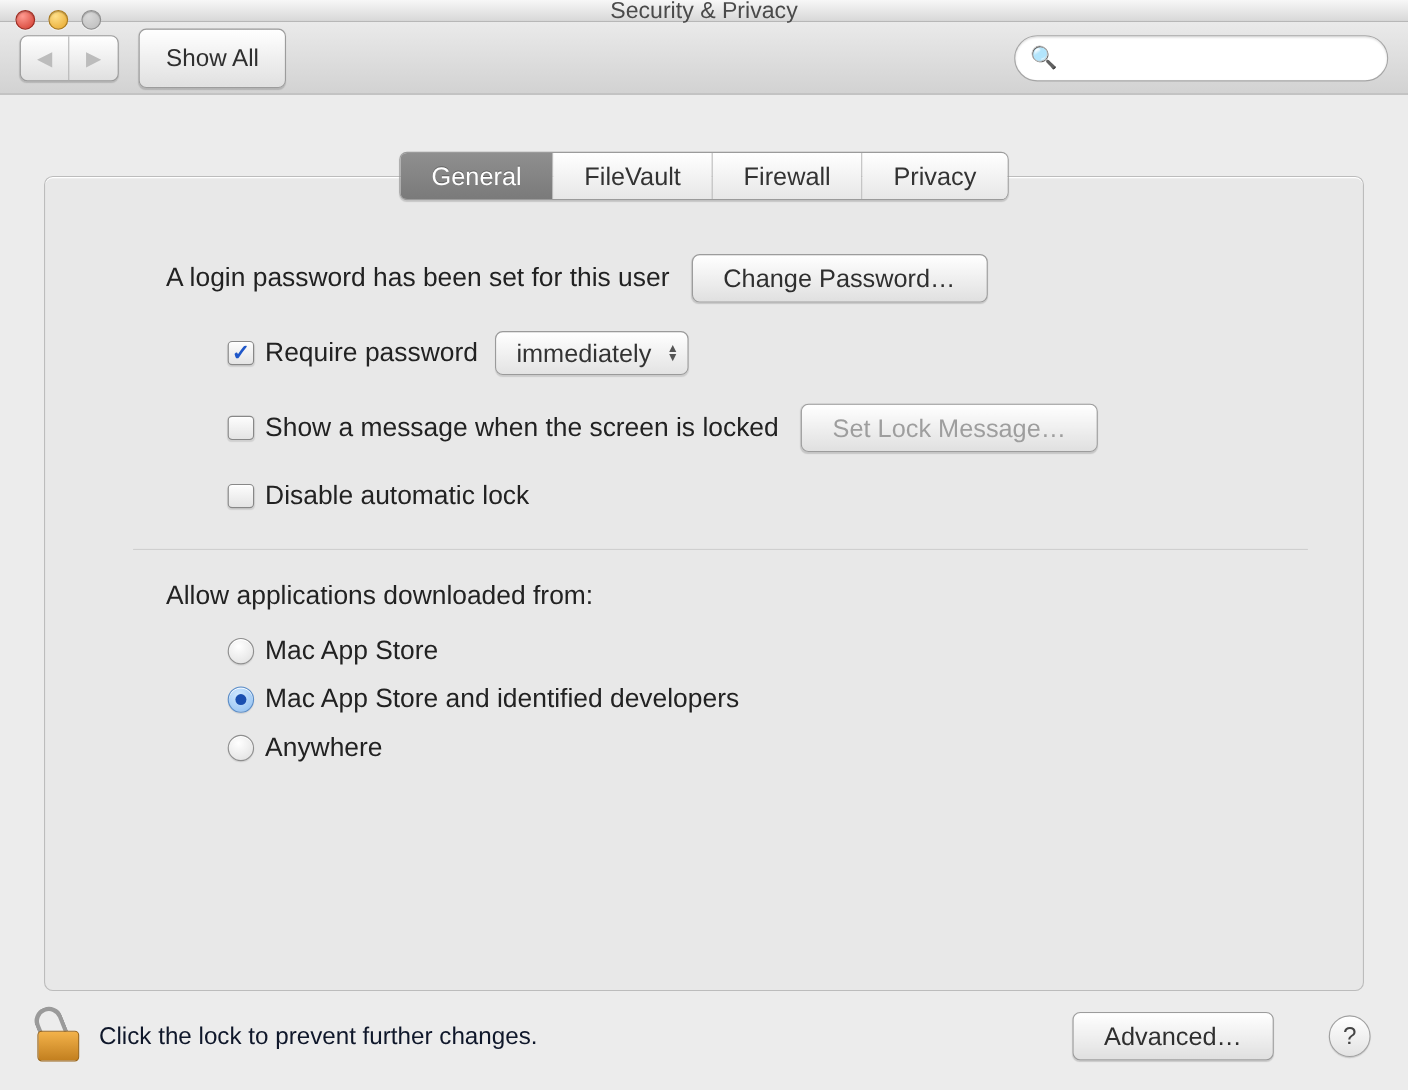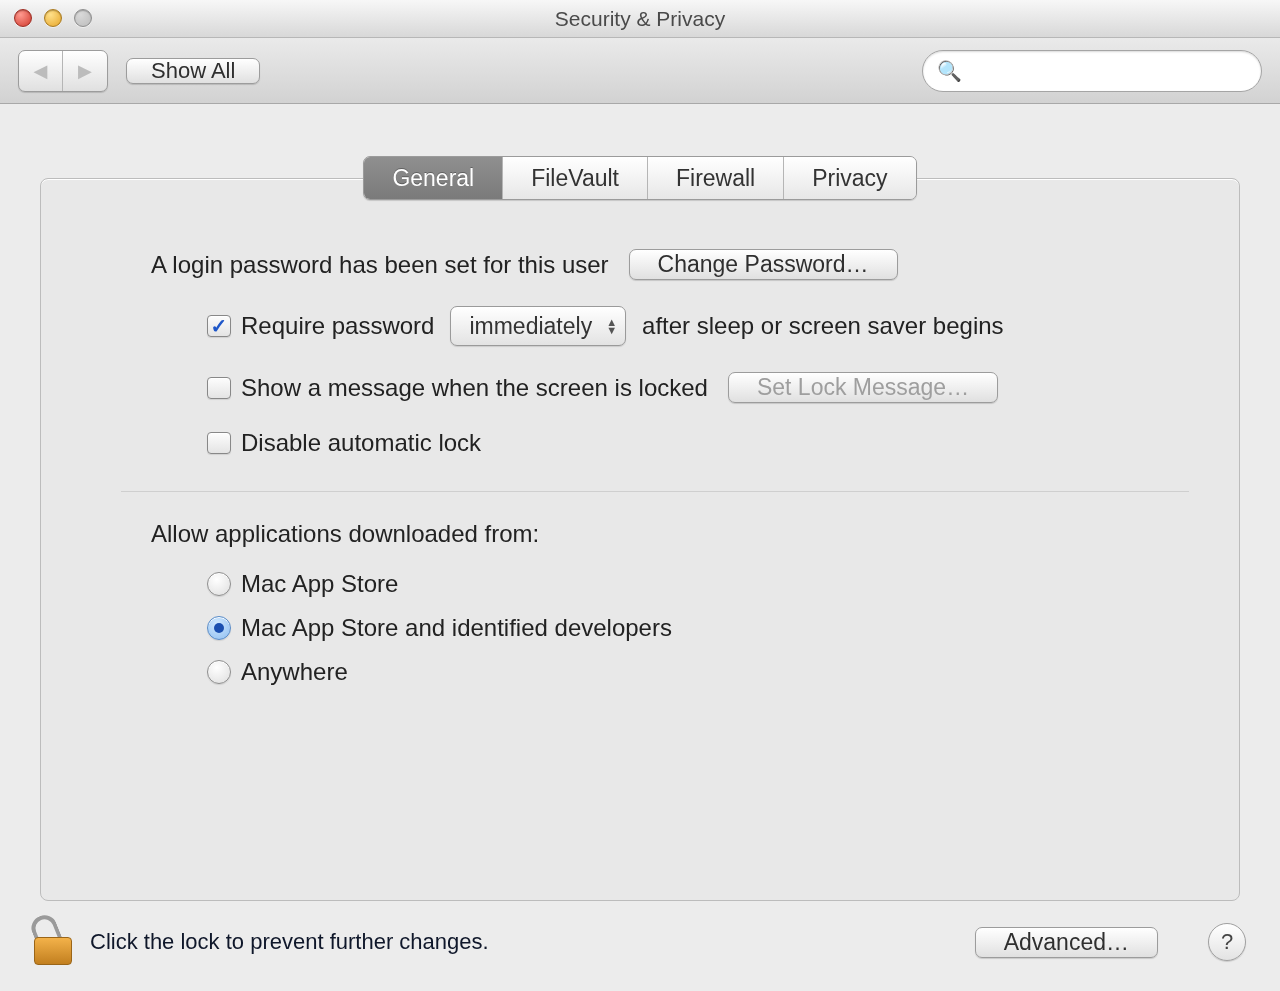--- a/index.html
+++ b/index.html
@@ -9,21 +9,21 @@
   width: 1280px;
   height: 991px;
   overflow: hidden;
   font-size: 22px;
   color: #222;
 }
 .window { width: 1280px; height: 991px; display: flex; flex-direction: column; }
 
 
 .titlebar {
-  height: 38px;
+  height: 20px;
   background: linear-gradient(to bottom, #f7f7f7, #d8d8d8);
   border-bottom: 1px solid #b7b7b7;
   display: flex; align-items: center; justify-content: center;
   position: relative;
 }
 .traffic-lights { position: absolute; left: 14px; top: 9px; display: flex; gap: 12px; }
 .traffic-light { width: 18px; height: 18px; border-radius: 50%; box-shadow: inset 0 1px 1px rgba(0,0,0,.25), 0 1px 0 rgba(255,255,255,.5); }
 .tl-close { background: radial-gradient(circle at 35% 30%, #ff9a90, #d0392c); border:1px solid #9e2b21;}
 .tl-min { background: radial-gradient(circle at 35% 30%, #ffe08a, #e6a62a); border:1px solid #aa7a1e;}
 .tl-zoom { background: radial-gradient(circle at 35% 30%, #d9d9d9, #bcbcbc); border:1px solid #8e8e8e;}
@@ -42,21 +42,21 @@
   box-shadow: 0 1px 1px rgba(0,0,0,.15);
 }
 .nav-segment button {
   width: 44px; background: transparent; border: none; cursor: default;
   display:flex;align-items:center;justify-content:center;
 }
 .nav-segment button:first-child { border-right: 1px solid #b5b5b5; }
 .nav-arrow { font-size: 18px; color: #555; }
 .nav-segment button.disabled .nav-arrow { color: #bcbcbc; }
 .btn {
-  height: 26px; padding: 0 24px; border: 1px solid #9c9c9c; border-radius: 7px;
+  height: 54px; padding: 0 24px; border: 1px solid #9c9c9c; border-radius: 7px;
   background: linear-gradient(to bottom, #ffffff, #e0e0e0);
   box-shadow: 0 1px 1px rgba(0,0,0,.15);
   font-size: 22px; color: #2f2f2f; cursor: default;
   display:inline-flex;align-items:center;justify-content:center;
 }
 .spacer { flex: 1; }
 .searchbox {
   height: 42px; width: 340px; border: 1px solid #a5a5a5; border-radius: 21px;
   background: #fff; display: flex; align-items: center; padding: 0 14px; gap: 10px;
   box-shadow: inset 0 1px 2px rgba(0,0,0,.15);
@@ -119,21 +119,21 @@
   height: 40px; border: 1px solid #9a9a9a; border-radius: 7px;
   background: linear-gradient(to bottom, #ffffff, #e3e3e3);
   display:inline-flex;align-items:center; padding: 0 8px 0 18px; font-size:23px; color:#333;
   box-shadow: 0 1px 1px rgba(0,0,0,.12);
 }
 .popup .arrows {
   margin-left: 14px; display:flex;flex-direction:column;align-items:center; gap:0px;
   font-size:11px; color:#555; line-height:8px;
 }
 .push-btn {
-  height: 31px; padding: 2px 28px; border: 1px solid #9c9c9c; border-radius: 7px;
+  height: 44px; padding: 2px 28px; border: 1px solid #9c9c9c; border-radius: 7px;
   background: linear-gradient(to bottom, #ffffff, #e0e0e0);
   font-size: 23px; color:#2f2f2f; cursor:default;
   box-shadow: 0 1px 1px rgba(0,0,0,.15);
   display:inline-flex;align-items:center;
 }
 .push-btn.disabled { color:#9e9e9e; }
 
 
 .footer {
   height: 90px; display:flex; align-items:center; padding: 0 34px 8px 34px; gap: 18px;
@@ -214,21 +214,20 @@
         <span class="label">Require password</span>
         <span style="width:16px"></span>
         <span class="popup">
           <span>immediately</span>
           <span class="arrows">
               <span>▲</span>
               <span>▼</span>
             </span>
         </span>
         <span style="width:16px"></span>
-        <span class="label">after sleep or screen saver begins</span>
       </div>
 
       <div class="row indent">
         <span class="aqua-check"></span>
         <span class="label">Show a message when the screen is locked</span>
         <span style="width:20px"></span>
         <button class="push-btn disabled">Set Lock Message…</button>
       </div>
 
       <div class="row indent">

